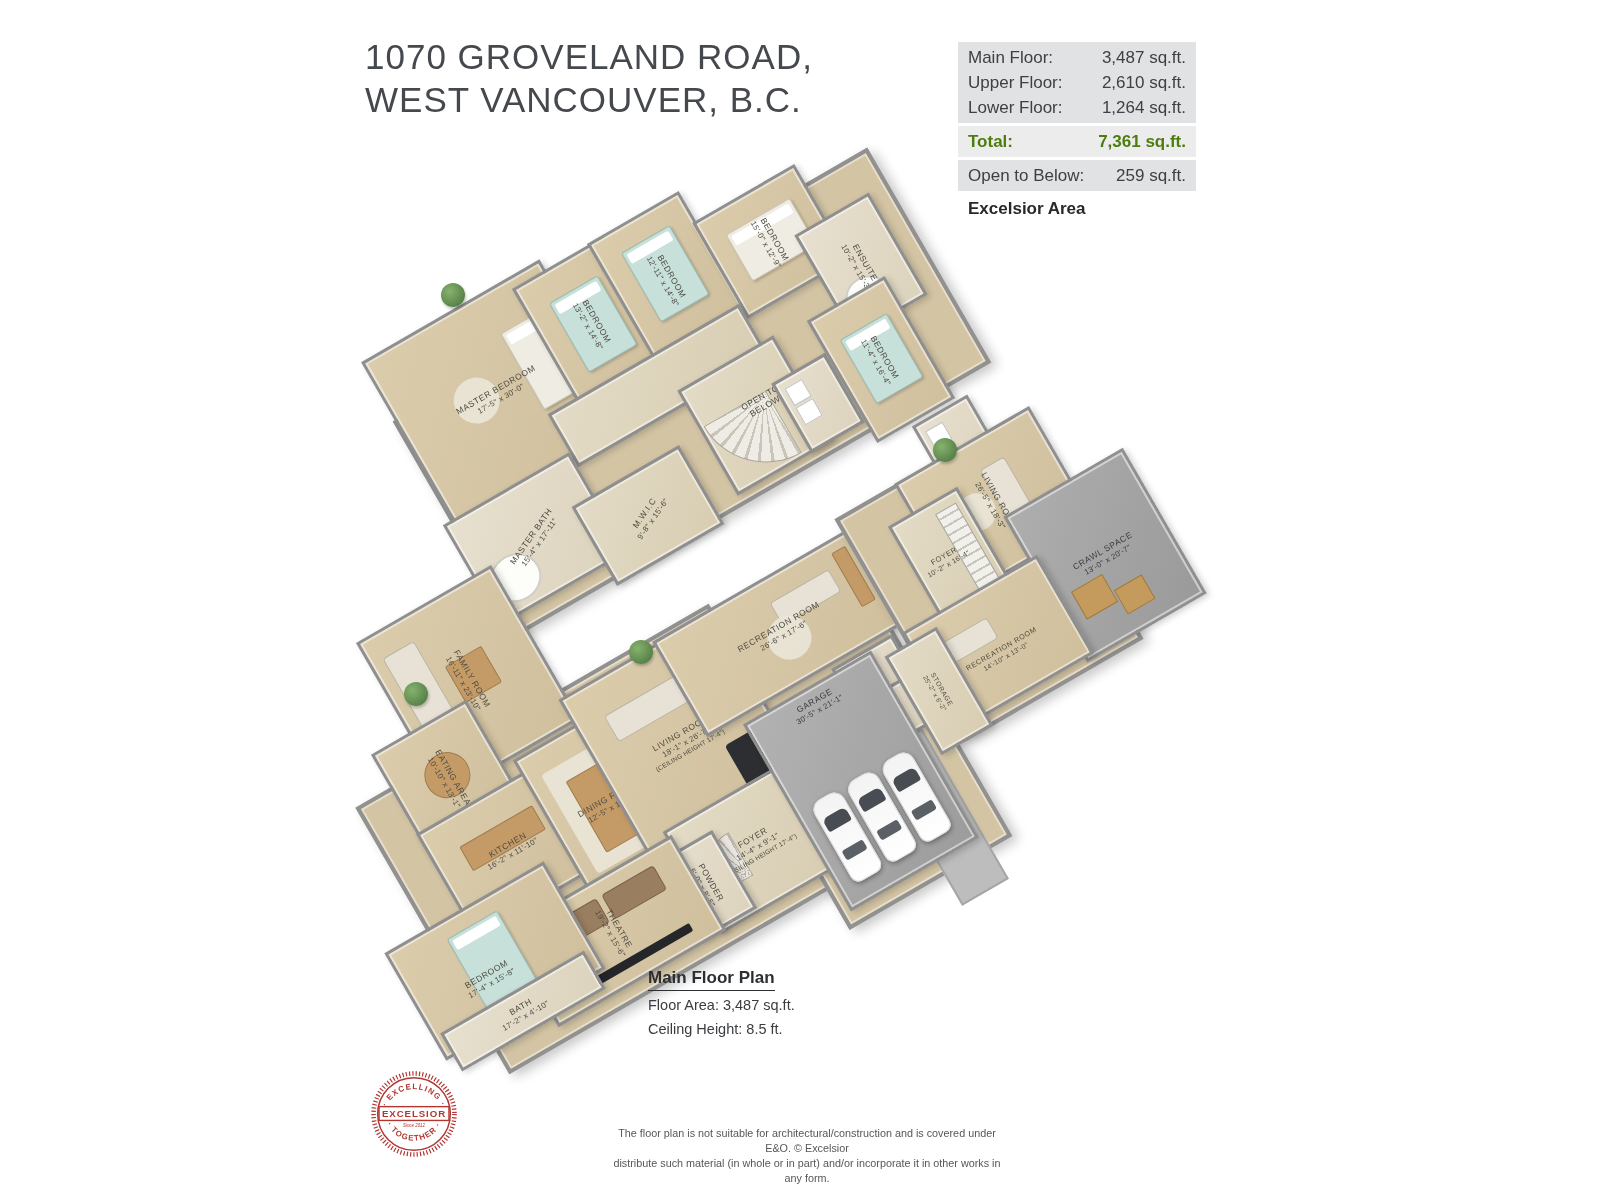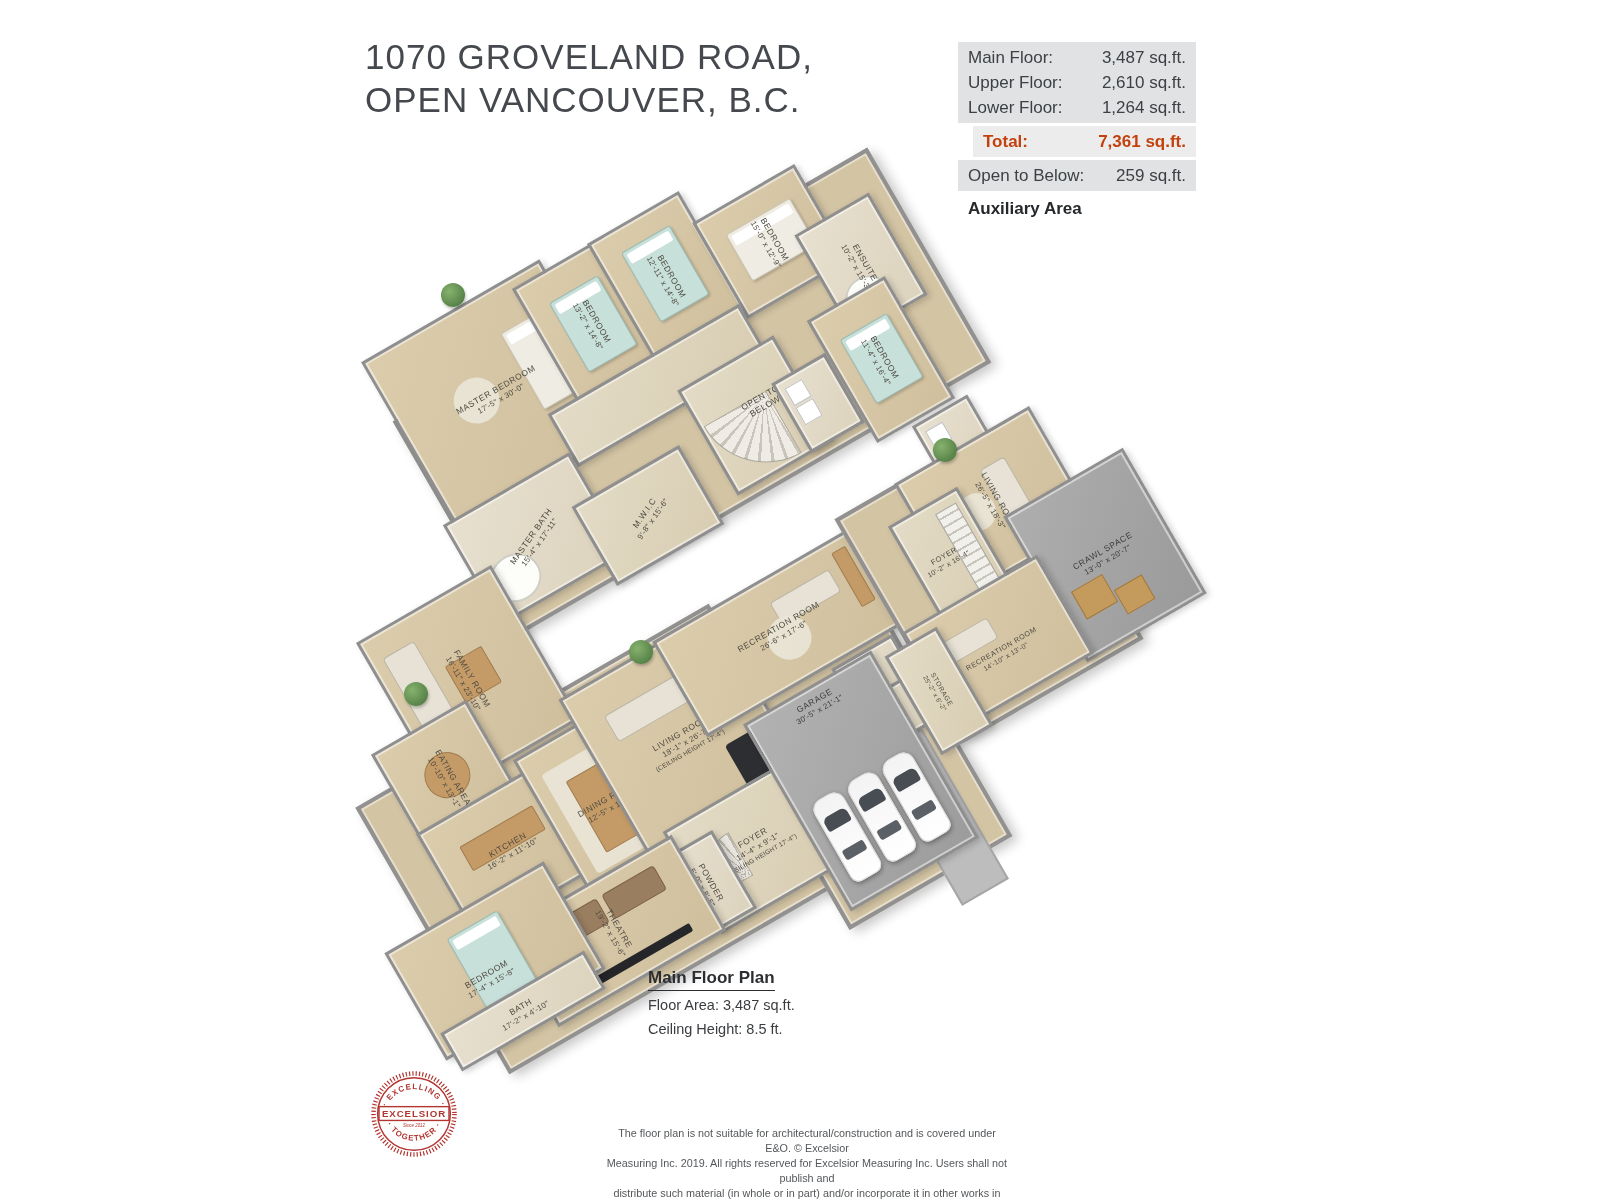--- a/index.html
+++ b/index.html
@@ -6,21 +6,21 @@
   body{width:1600px;height:1200px;overflow:hidden;font-family:"Liberation Sans",sans-serif;}
   #canvas{position:relative;width:1600px;height:952px;background:#ffffff;}
 
   
   .title{position:absolute;left:365px;top:36px;font-size:35px;line-height:1.22;letter-spacing:1px;color:#45494e;font-weight:400;}
   
   .area-table{position:absolute;left:958px;top:42px;width:238px;font-size:17px;color:#3d4145;}
   .tbl-block{background:#e1e2e3;padding:3px 10px;margin-bottom:3px;}
   .tbl-row{display:flex;justify-content:space-between;line-height:25px;}
   .tbl-row .val{text-align:right;}
-  .tbl-total{background:#ececed;font-weight:bold;color:#c2410c;margin-left:15px;}
+  .tbl-total{background:#ececed;font-weight:bold;color:#4d7c0f;}
   .aux-head{font-weight:bold;color:#26292c;margin:6px 0 6px 10px;line-height:24px;}
 
   
   .backdrop{position:absolute;transform:rotate(-30deg);background:#d3c4a4;border:4px solid #919191;box-shadow:4px 6px 12px rgba(0,0,0,.22), inset 0 0 0 2px rgba(255,255,255,.45);}
   .room{position:absolute;transform:rotate(-30deg);background:linear-gradient(135deg,#dbccac,#cfbf9d);border:3px solid #8f8f8f;box-shadow:inset 0 0 0 2px rgba(255,255,255,.5), 2px 3px 6px rgba(0,0,0,.18);}
   .room.light{background:linear-gradient(135deg,#e7e0cf,#dcd3bd);}
   .room.pale{background:linear-gradient(135deg,#e3dbc6,#d8cdb2);}
   .room.gray{background:linear-gradient(135deg,#aeaeae,#9a9a9a);}
   .room.concrete{background:linear-gradient(135deg,#b2b2b2,#9c9c9c);}
   .rlabel{position:absolute;inset:0;display:flex;flex-direction:column;align-items:center;justify-content:center;text-align:center;color:#4e4b42;pointer-events:none;gap:1px;}
@@ -66,21 +66,21 @@
   .logo{position:absolute;left:368px;top:1068px;}
   .disclaimer{position:absolute;left:606px;top:1126px;width:402px;text-align:center;font-size:10.8px;line-height:1.38;color:#54575a;}
 </style>
 </head>
 <body>
 
 <div id="canvas">
 
   <div class="title">
     <div>1070 GROVELAND ROAD,</div>
-    <div>OPEN VANCOUVER, B.C.</div>
+    <div>WEST VANCOUVER, B.C.</div>
   </div>
 
   <div class="area-table">
     <div class="tbl-block">
       <div class="tbl-row">
         <span>Main Floor:</span>
         <span class="val">3,487 sq.ft.</span>
       </div>
       <div class="tbl-row">
         <span>Upper Floor:</span>
@@ -96,21 +96,21 @@
         <span>Total:</span>
         <span class="val">7,361 sq.ft.</span>
       </div>
     </div>
     <div class="tbl-block">
       <div class="tbl-row">
         <span>Open to Below:</span>
         <span class="val">259 sq.ft.</span>
       </div>
     </div>
-    <div class="aux-head">Auxiliary Area</div>
+    <div class="aux-head">Excelsior Area</div>
   </div>
 
   <div class="backdrop" style="left:418px;top:268px;width:540px;height:240px;"></div>
 
   <div class="room" style="left:395px;top:298px;width:200px;height:185px;">
     <div class="rug round" style="left:55px;top:65px;width:46px;height:46px;"></div>
     <div class="bed white" style="left:132px;top:42px;width:52px;height:86px;"></div>
     <div class="rlabel">
       <span class="nm">MASTER BEDROOM</span>
       <span class="dm">17'-5" x 30'-0"</span>
@@ -390,17 +390,16 @@
         <textPath href="#arcB" startOffset="50%" text-anchor="middle">· TOGETHER ·</textPath>
       </text>
       <rect x="12" y="42" width="76" height="15" fill="#ffffff" stroke="#b23530" stroke-width="1.5"></rect>
       <text x="50" y="53.8" text-anchor="middle" font-size="10.5" font-weight="bold" fill="#b23530" letter-spacing="1">EXCELSIOR</text>
       <text x="50" y="64.5" text-anchor="middle" font-size="4.8" font-style="italic" fill="#b23530">Since 2012</text>
     </svg>
   </div>
 
   <div class="disclaimer">
     <div>The floor plan is not suitable for architectural/construction and is covered under E&amp;O. © Excelsior</div>
-    <div>Measuring Inc. 2019. All rights reserved for Excelsior Measuring Inc. Users shall not publish and</div>
     <div>distribute such material (in whole or in part) and/or incorporate it in other works in any form.</div>
   </div>
 
 </div>
 
 </body></html>

